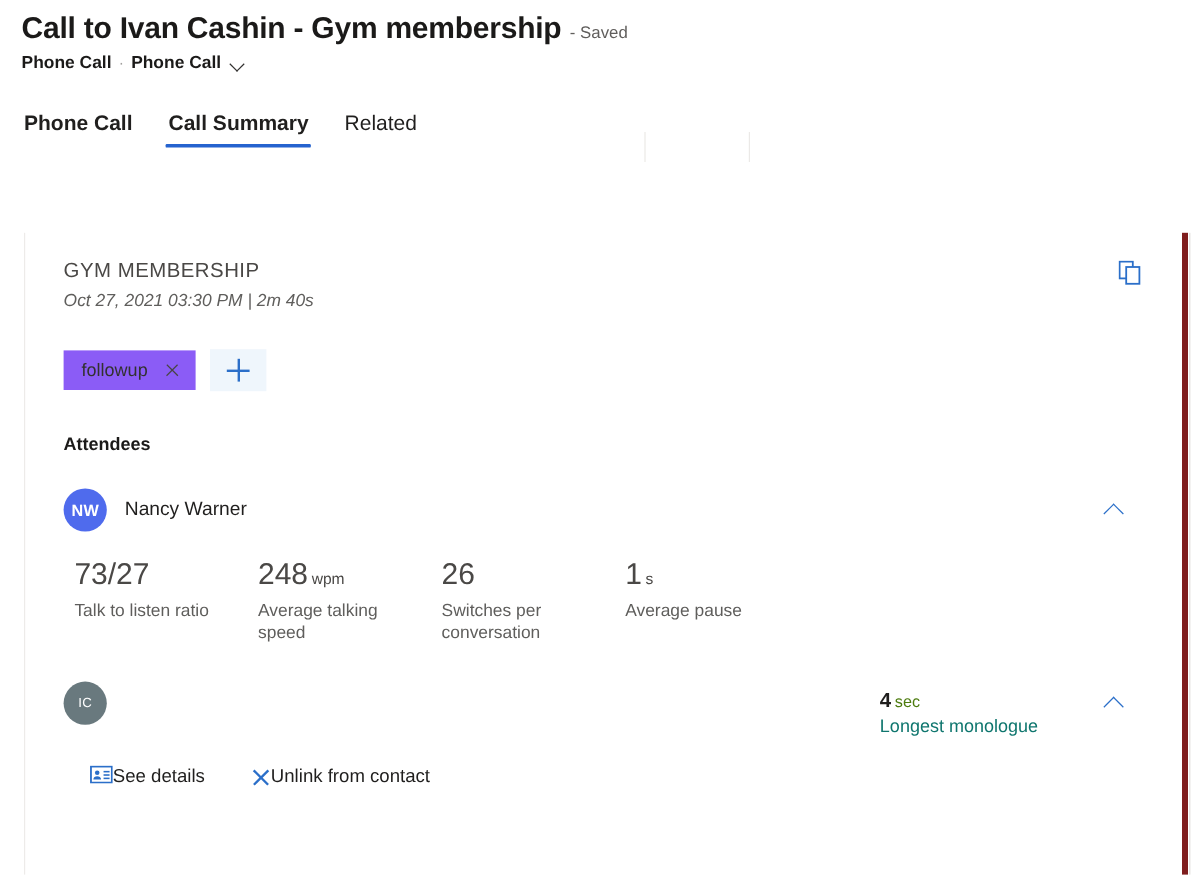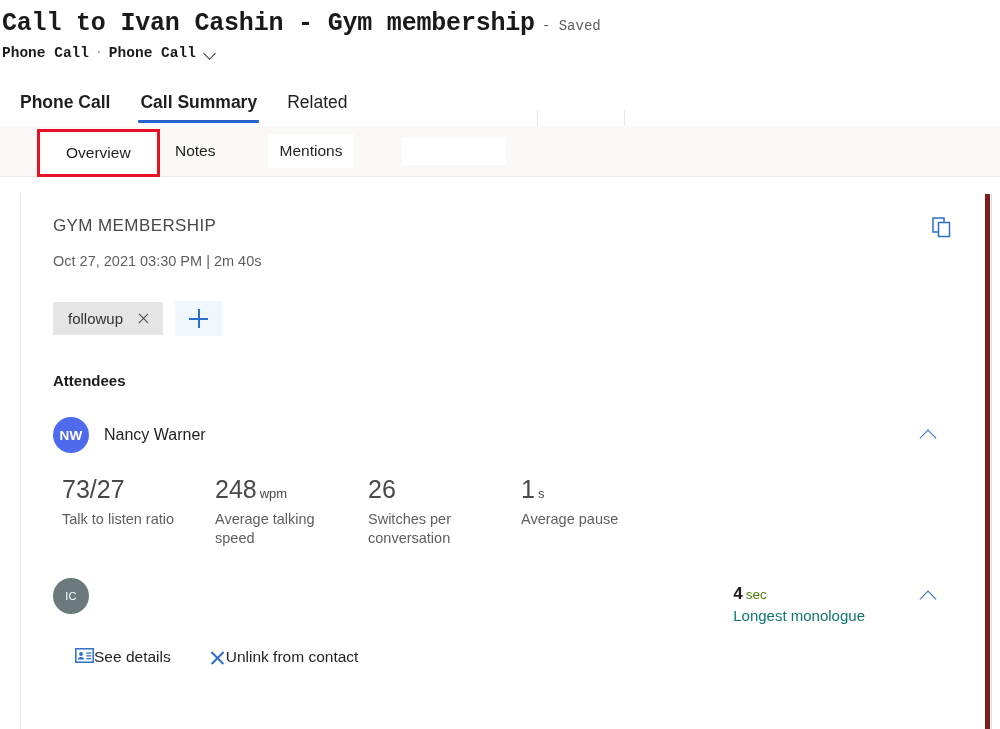--- a/index.html
+++ b/index.html
@@ -9,21 +9,21 @@
     height: 729px;
     overflow: hidden;
     background: #ffffff;
     font-family: "Liberation Sans", sans-serif;
     color: #201f1e;
   }
 
   .page { position: relative; width: 1000px; height: 729px; background: #fff; }
 
   
-  .record-header { padding: 10px 0 0 2px; font-family: Liberation Mono, monospace; }
+  .record-header { padding: 10px 0 0 18px; }
 
   .title-row { display: flex; align-items: baseline; gap: 7px; }
 
   .record-title {
     font-size: 25px;
     font-weight: bold;
     letter-spacing: -0.2px;
     color: #1b1a19;
     line-height: 1.15;
   }
@@ -172,23 +172,24 @@
   .card-inner { padding: 22px 32px 0 32px; position: relative; }
 
   .call-name {
     font-size: 17px;
     color: #4a4846;
     letter-spacing: 0.4px;
     font-weight: normal;
   }
 
   .call-meta {
-    margin-top: 17px;
+    margin-top: 7px;
     font-size: 14.5px;
     color: #5f5e5c;
+    font-style: italic;
   }
 
   .copy-btn {
     position: absolute;
     right: 27px;
     top: 18px;
     width: 32px; height: 32px;
     display: flex; align-items: center; justify-content: center;
     cursor: pointer;
   }
@@ -206,21 +207,21 @@
     display: flex;
     align-items: center;
     gap: 12px;
     margin-top: 12px;
   }
 
   .tag-chip {
     display: flex;
     align-items: center;
     gap: 14px;
-    background: #e5e5e5;
+    background: #8b5cf6;
     padding: 8px 13px 8px 15px;
     font-size: 15px;
     color: #32312f;
     cursor: pointer;
   }
 
   .tag-close {
     width: 13px; height: 13px;
     position: relative;
     cursor: pointer;
@@ -412,27 +413,20 @@
 
   <div class="primary-tabs">
     <div class="ptab bold">Phone Call</div>
     <div class="ptab selected">Call Summary</div>
     <div class="ptab">Related</div>
   </div>
 
   <div class="faint-sep" style="left:537px;"></div>
   <div class="faint-sep" style="left:624px;"></div>
 
-  <div class="subtab-strip">
-    <div class="spacer-overview"></div>
-    <div class="subtab highlighted">Overview</div>
-    <div class="subtab">Notes</div>
-    <div class="subtab on-white">Mentions</div>
-    <div class="subtab blank-box"></div>
-  </div>
 
   <div class="content-card">
     <div class="card-inner">
 
       <div class="call-name">GYM MEMBERSHIP</div>
       <div class="call-meta">Oct 27, 2021 03:30 PM  |  2m 40s</div>
 
       <div class="copy-btn">
         <svg width="20" height="22" viewBox="0 0 20 22" aria-hidden="true">
           <rect x="1" y="1" width="11" height="14" fill="#ffffff" stroke="#2b6fc9" stroke-width="1.5"></rect>

